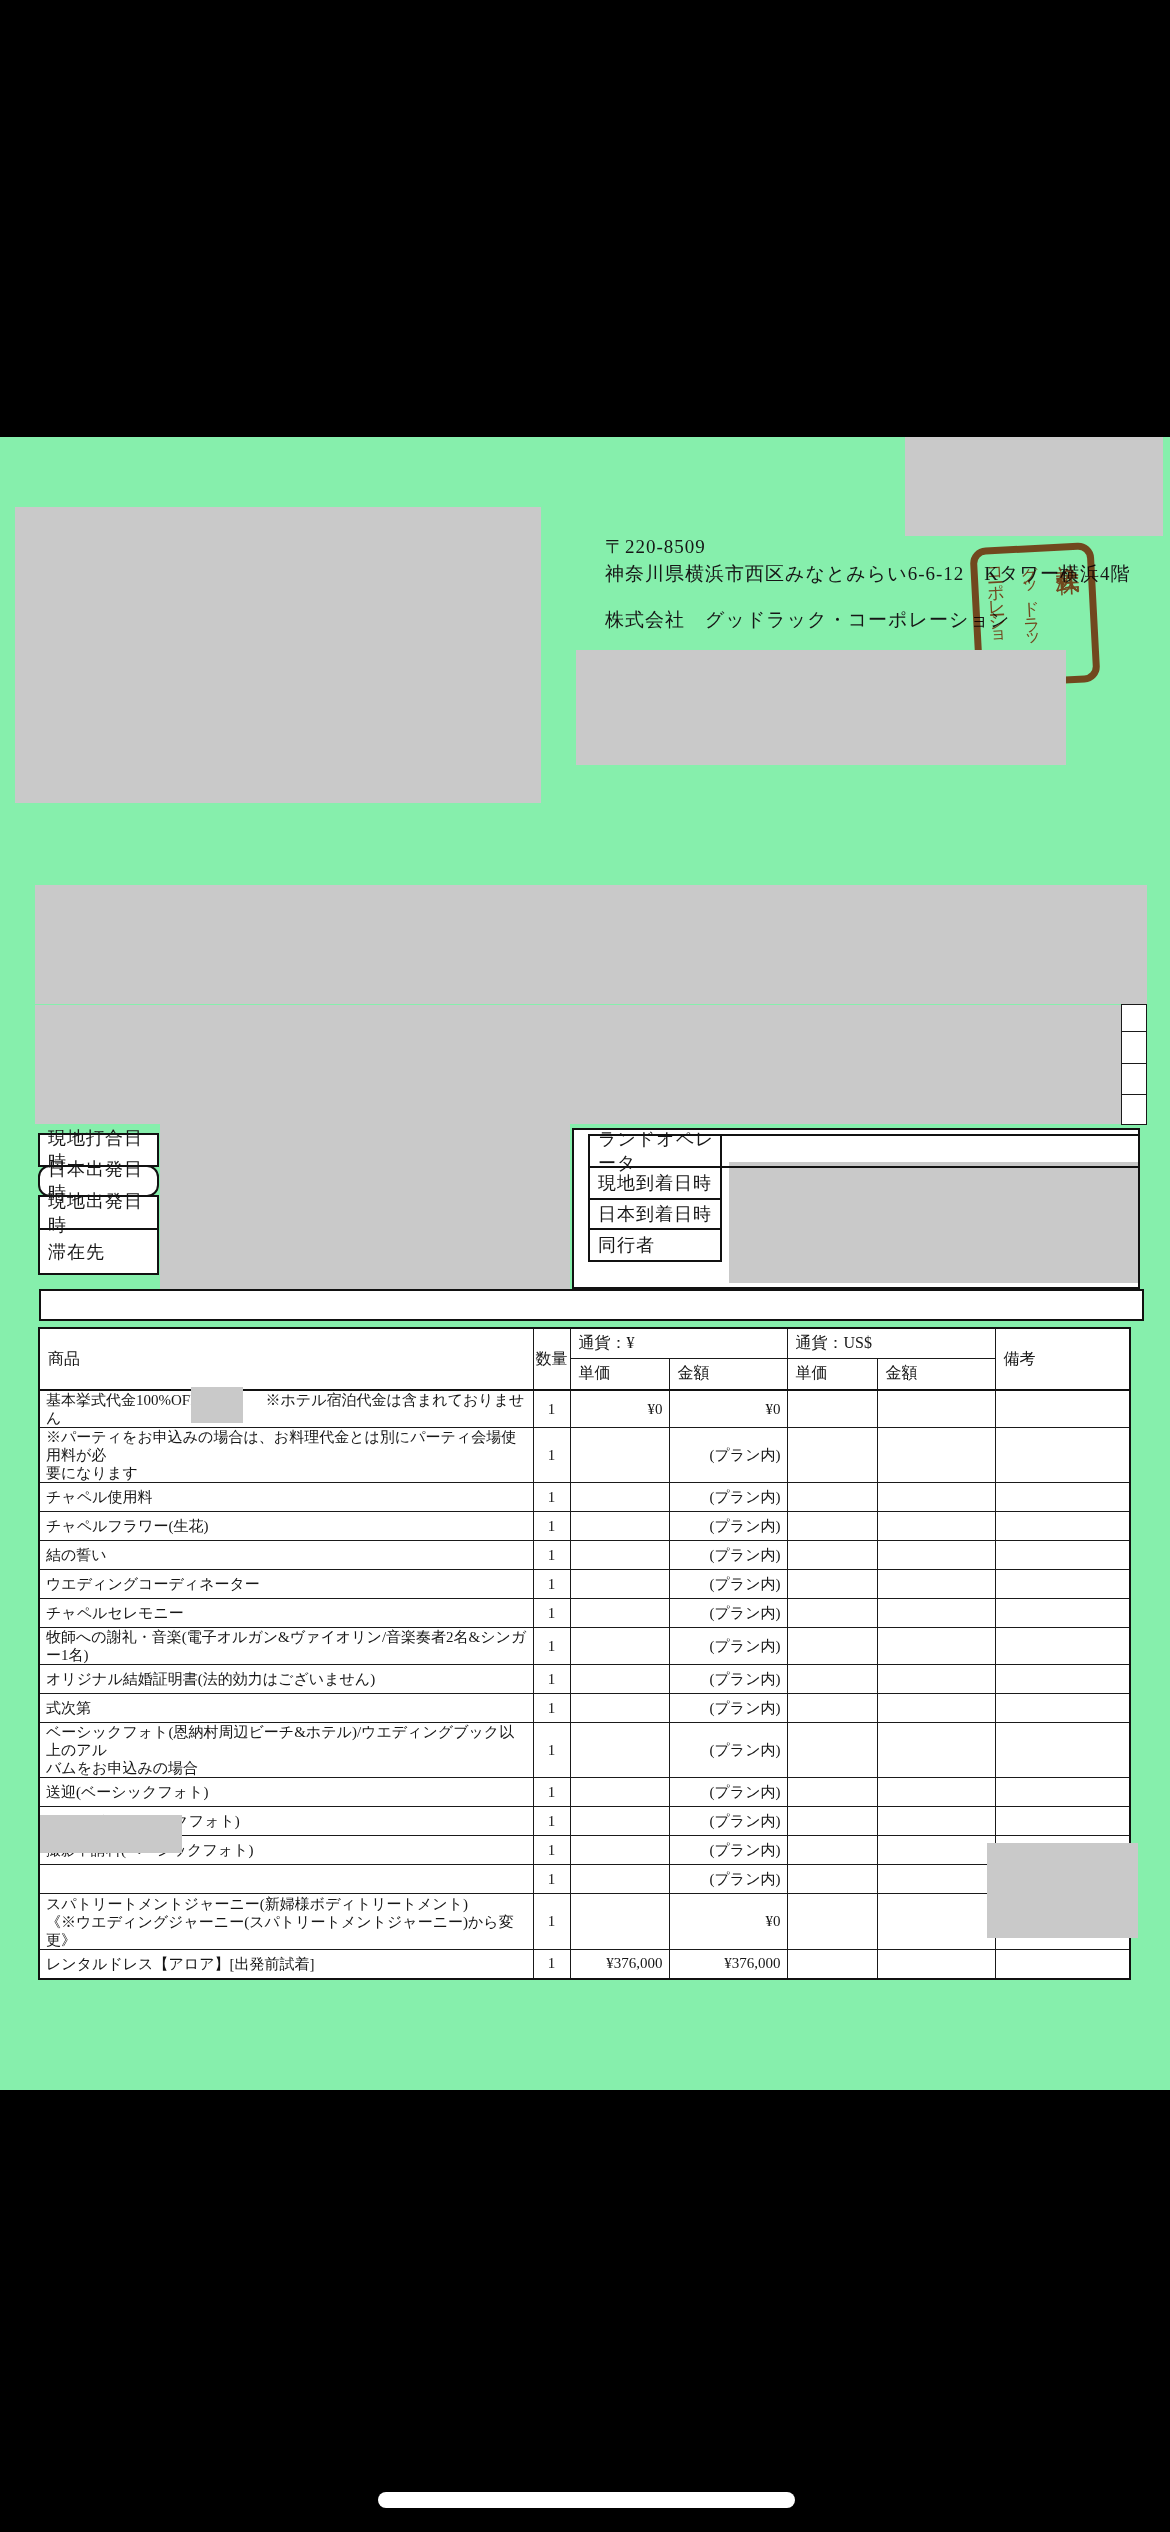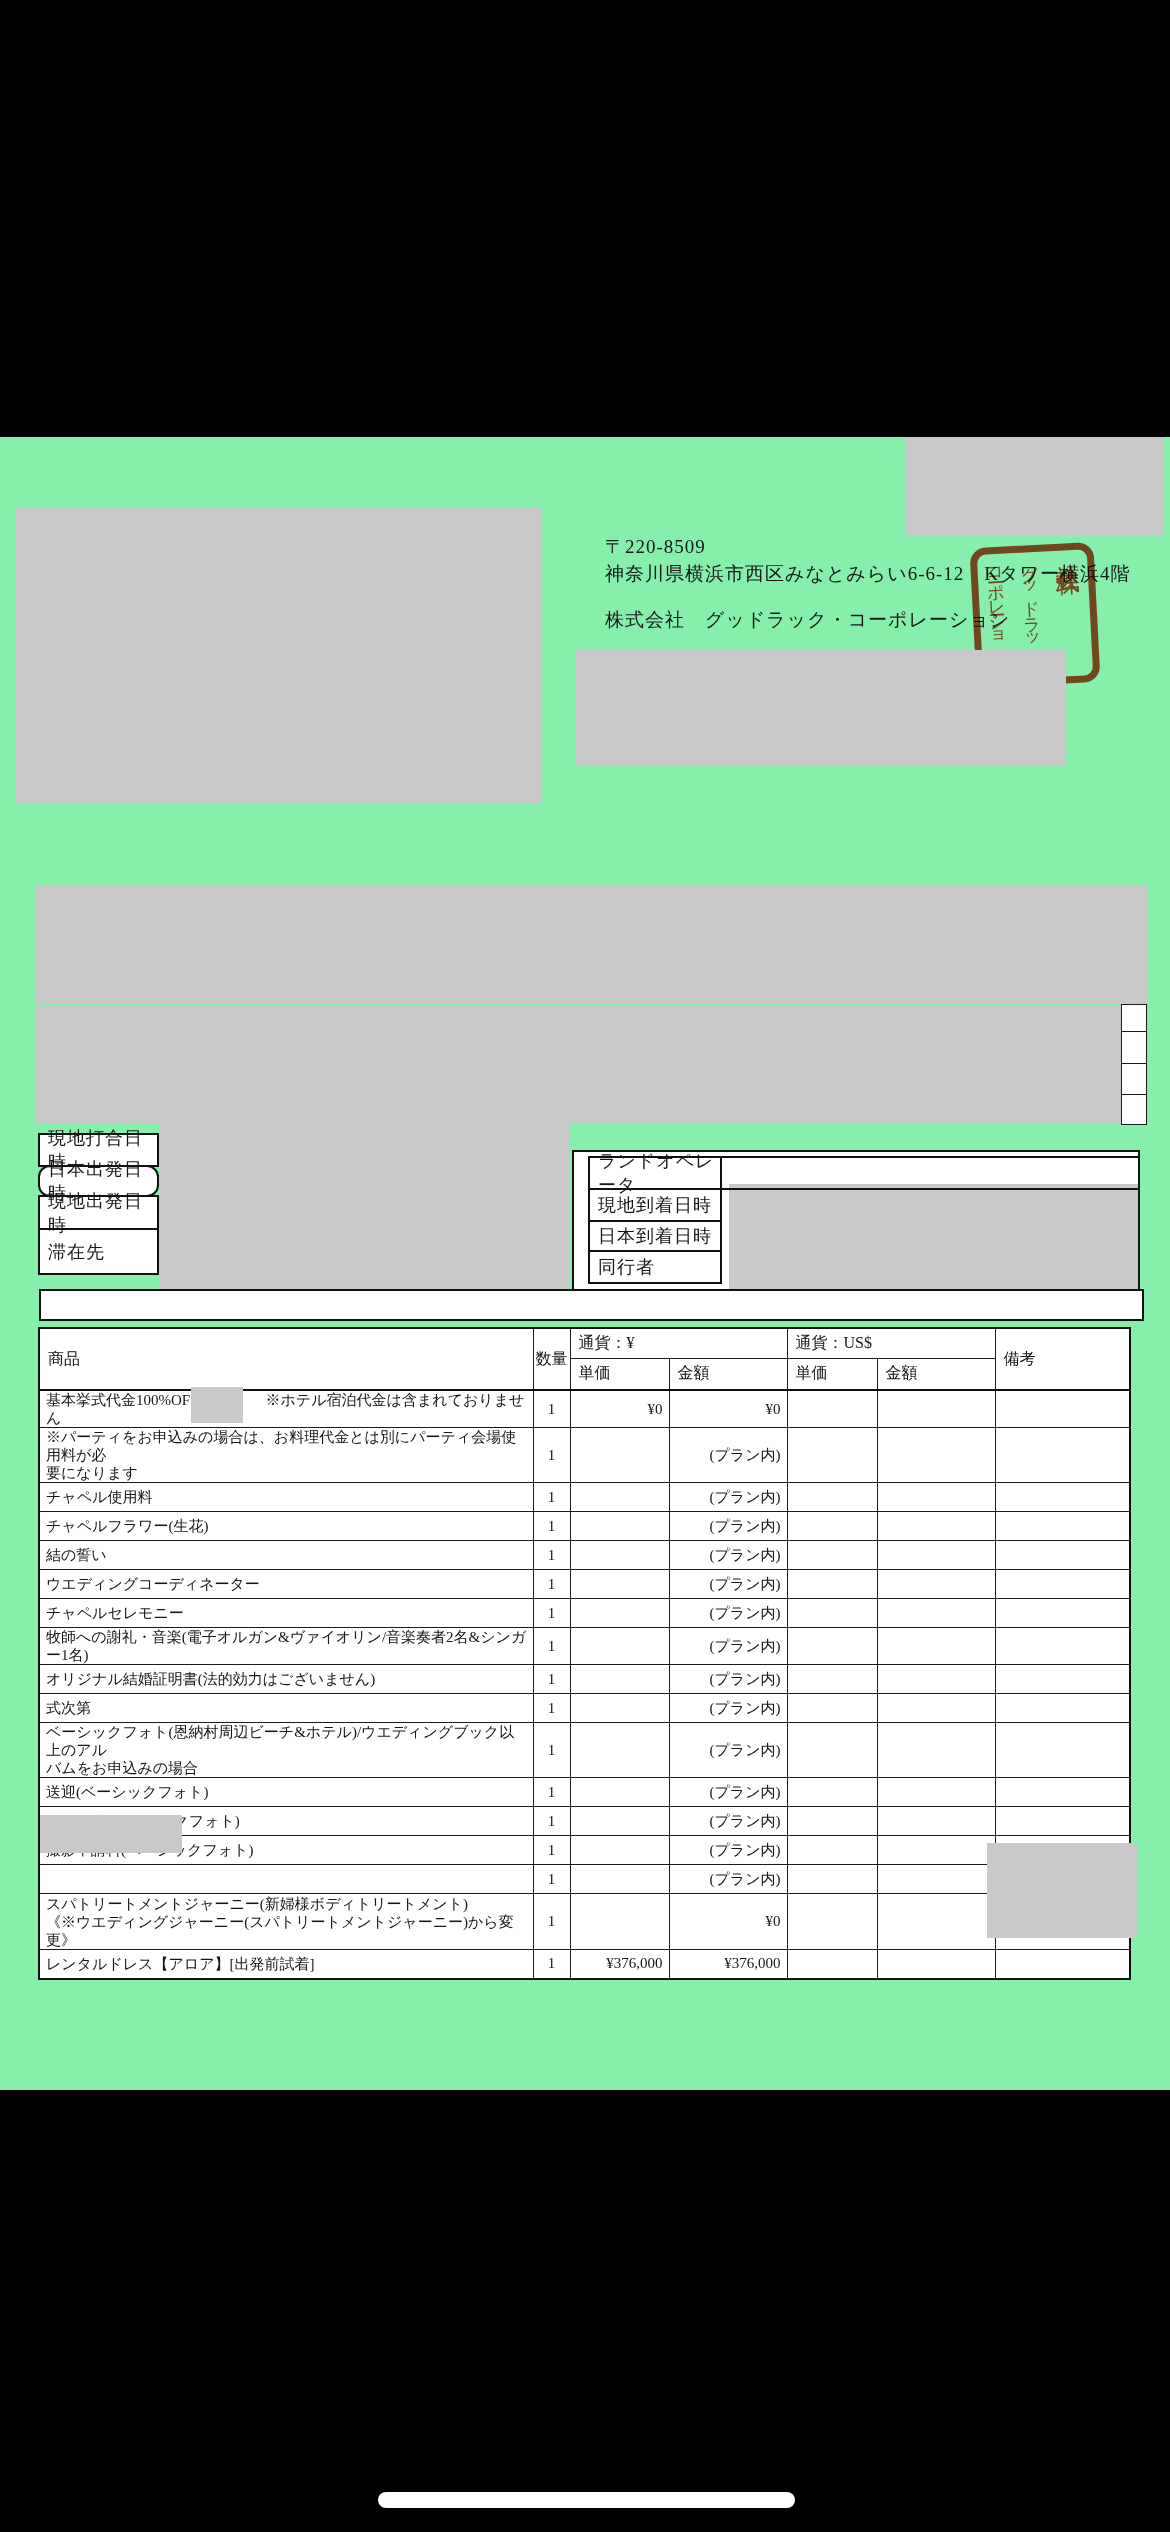--- a/index.html
+++ b/index.html
@@ -25,21 +25,21 @@
           background:#fff;border:1px solid #1a1a1a;box-sizing:border-box;}
   .sliver .ln{position:absolute;left:0;right:0;height:1px;background:#1a1a1a;}
   
   .sched-left{position:absolute;left:38px;top:696px;width:121px;}
   .sched-cell{box-sizing:border-box;border:2px solid #111;margin-top:-2px;background:#fff;
               display:flex;align-items:center;padding-left:8px;font-size:18px;letter-spacing:1px;}
   .sched-left .sched-cell:nth-child(1){height:34px;margin-top:0;}
   .sched-left .sched-cell:nth-child(2){height:32px;border-radius:12px;}
   .sched-left .sched-cell:nth-child(3){height:35px;}
   .sched-left .sched-cell:nth-child(4){height:47px;}
-  .right-box{position:absolute;left:572px;top:713px;width:568px;height:161px;
+  .right-box{position:absolute;left:572px;top:691px;width:568px;height:161px;
              border:2px solid #111;box-sizing:border-box;background:#fff;}
   .right-labels{position:absolute;left:14px;top:4px;width:134px;}
   .right-labels .sched-cell:nth-child(1){height:34px;margin-top:0;}
   .right-labels .sched-cell:nth-child(2){height:34px;}
   .right-labels .sched-cell:nth-child(3){height:32px;}
   .right-labels .sched-cell:nth-child(4){height:34px;}
   .hline{position:absolute;background:#111;height:2px;}
   
   .empty-row{position:absolute;left:39px;top:852px;width:1105px;height:32px;
              border:2px solid #111;box-sizing:border-box;background:#fff;}

